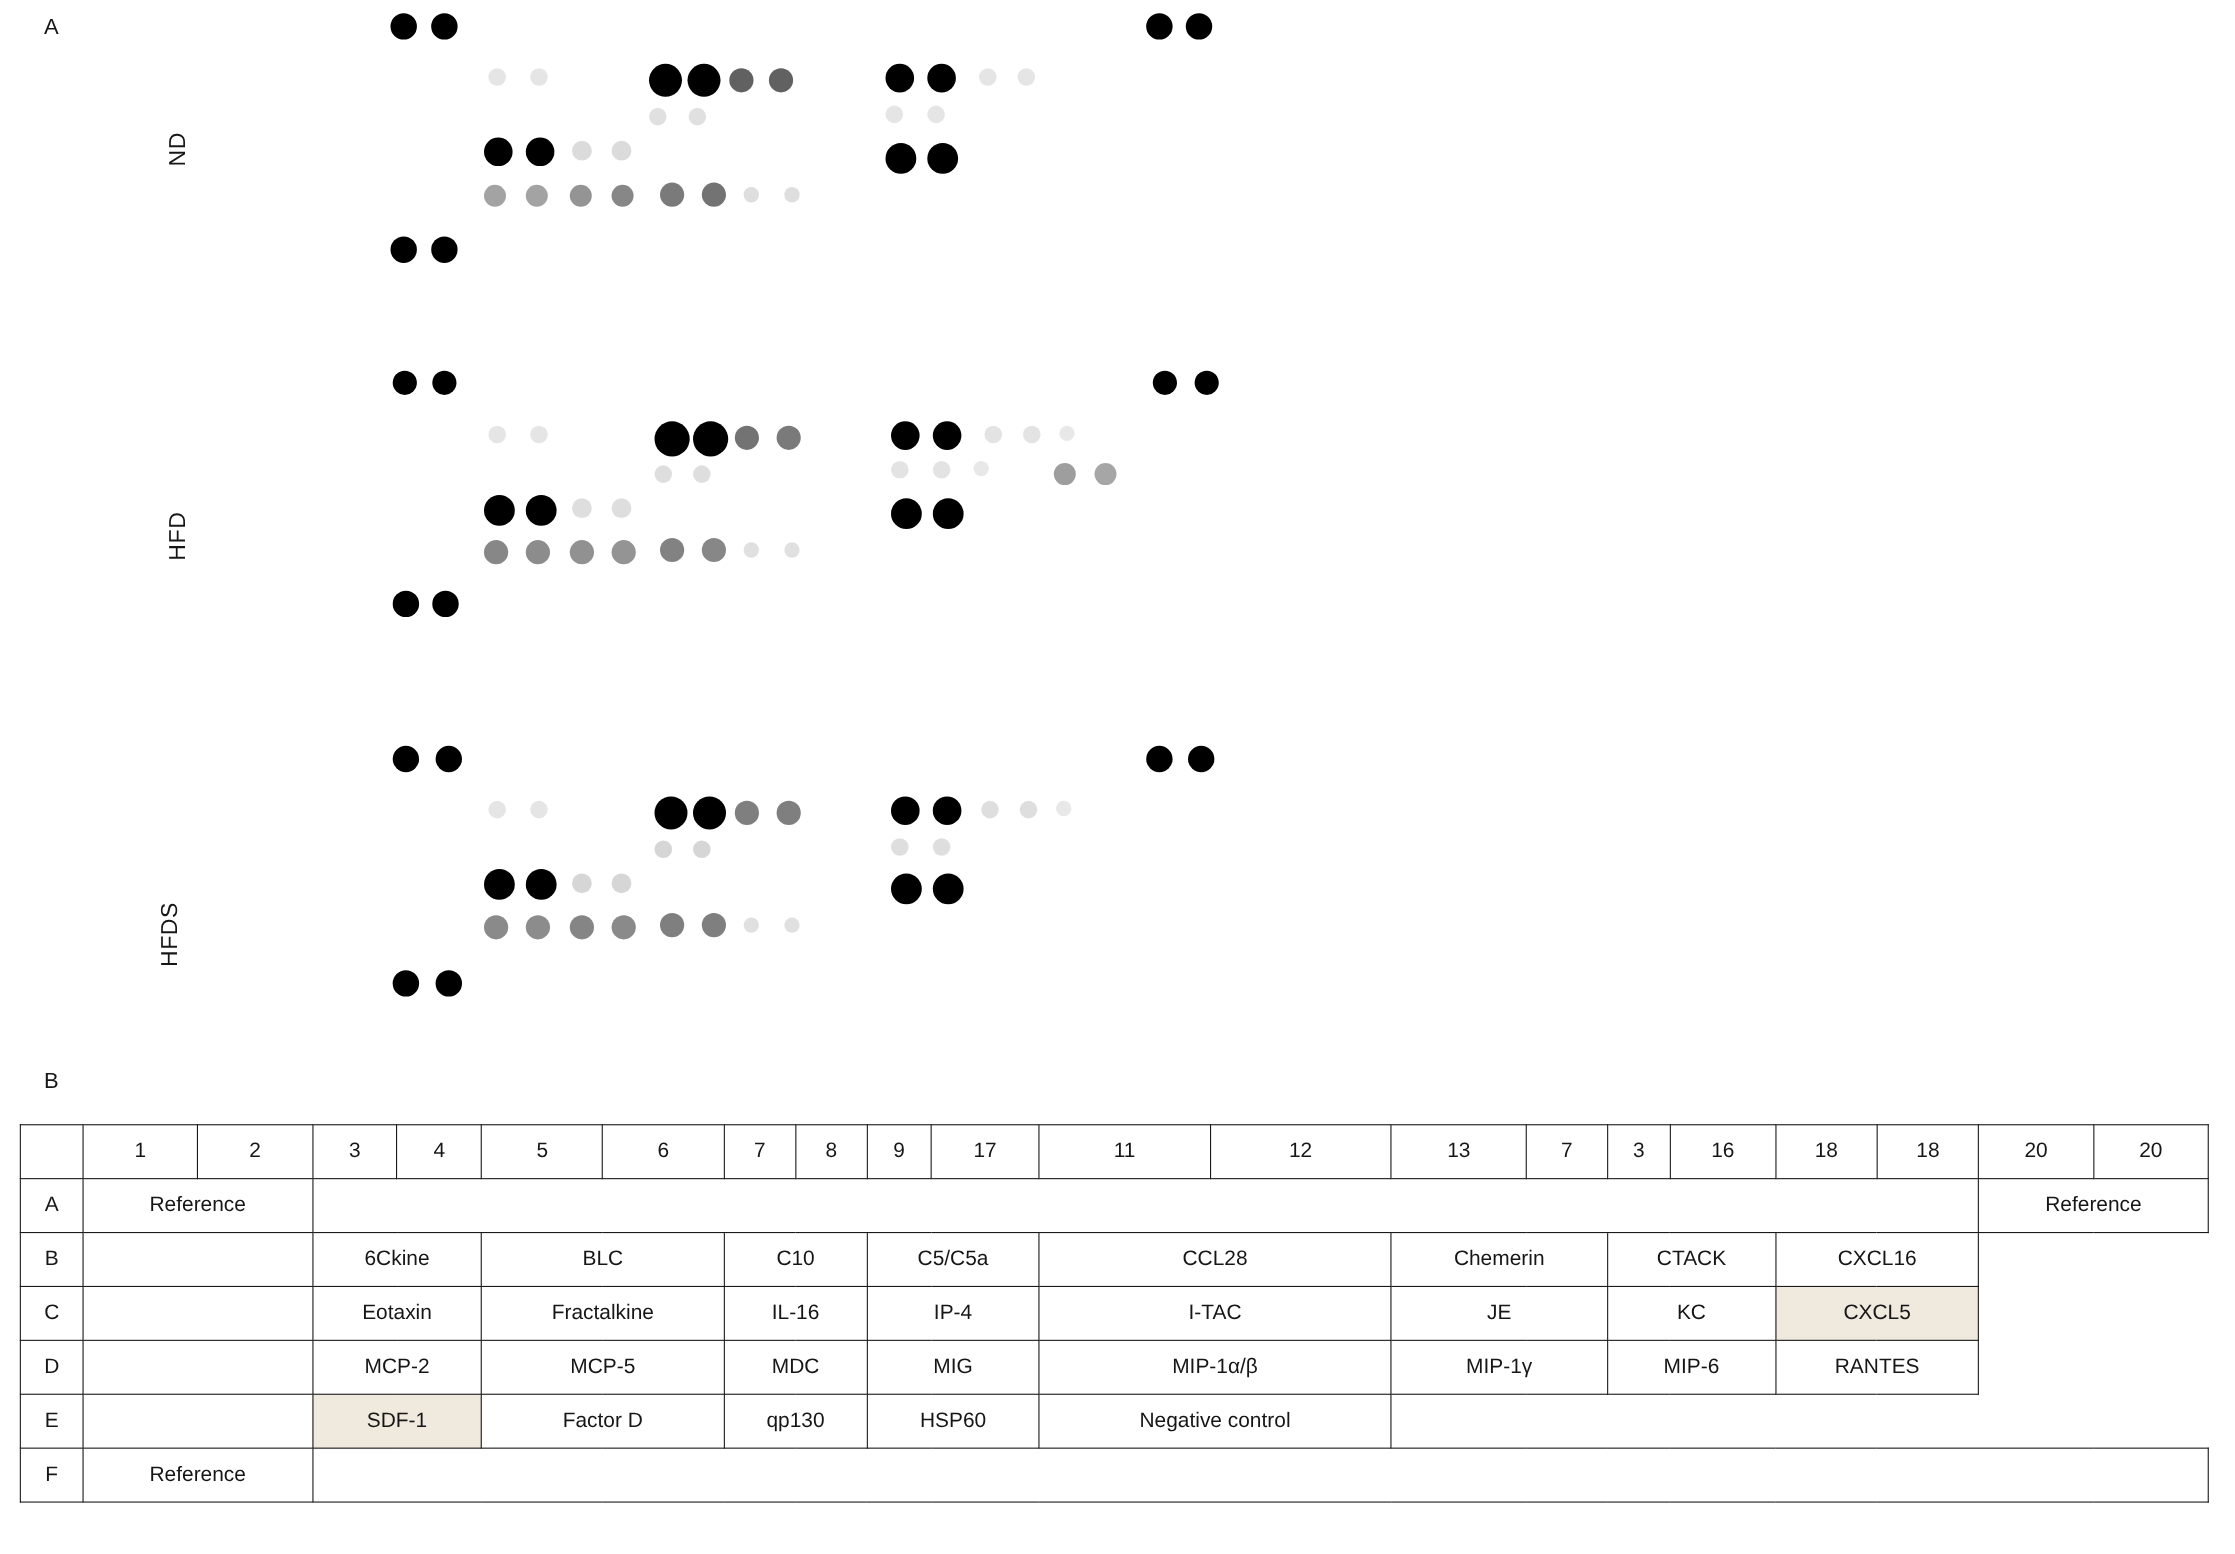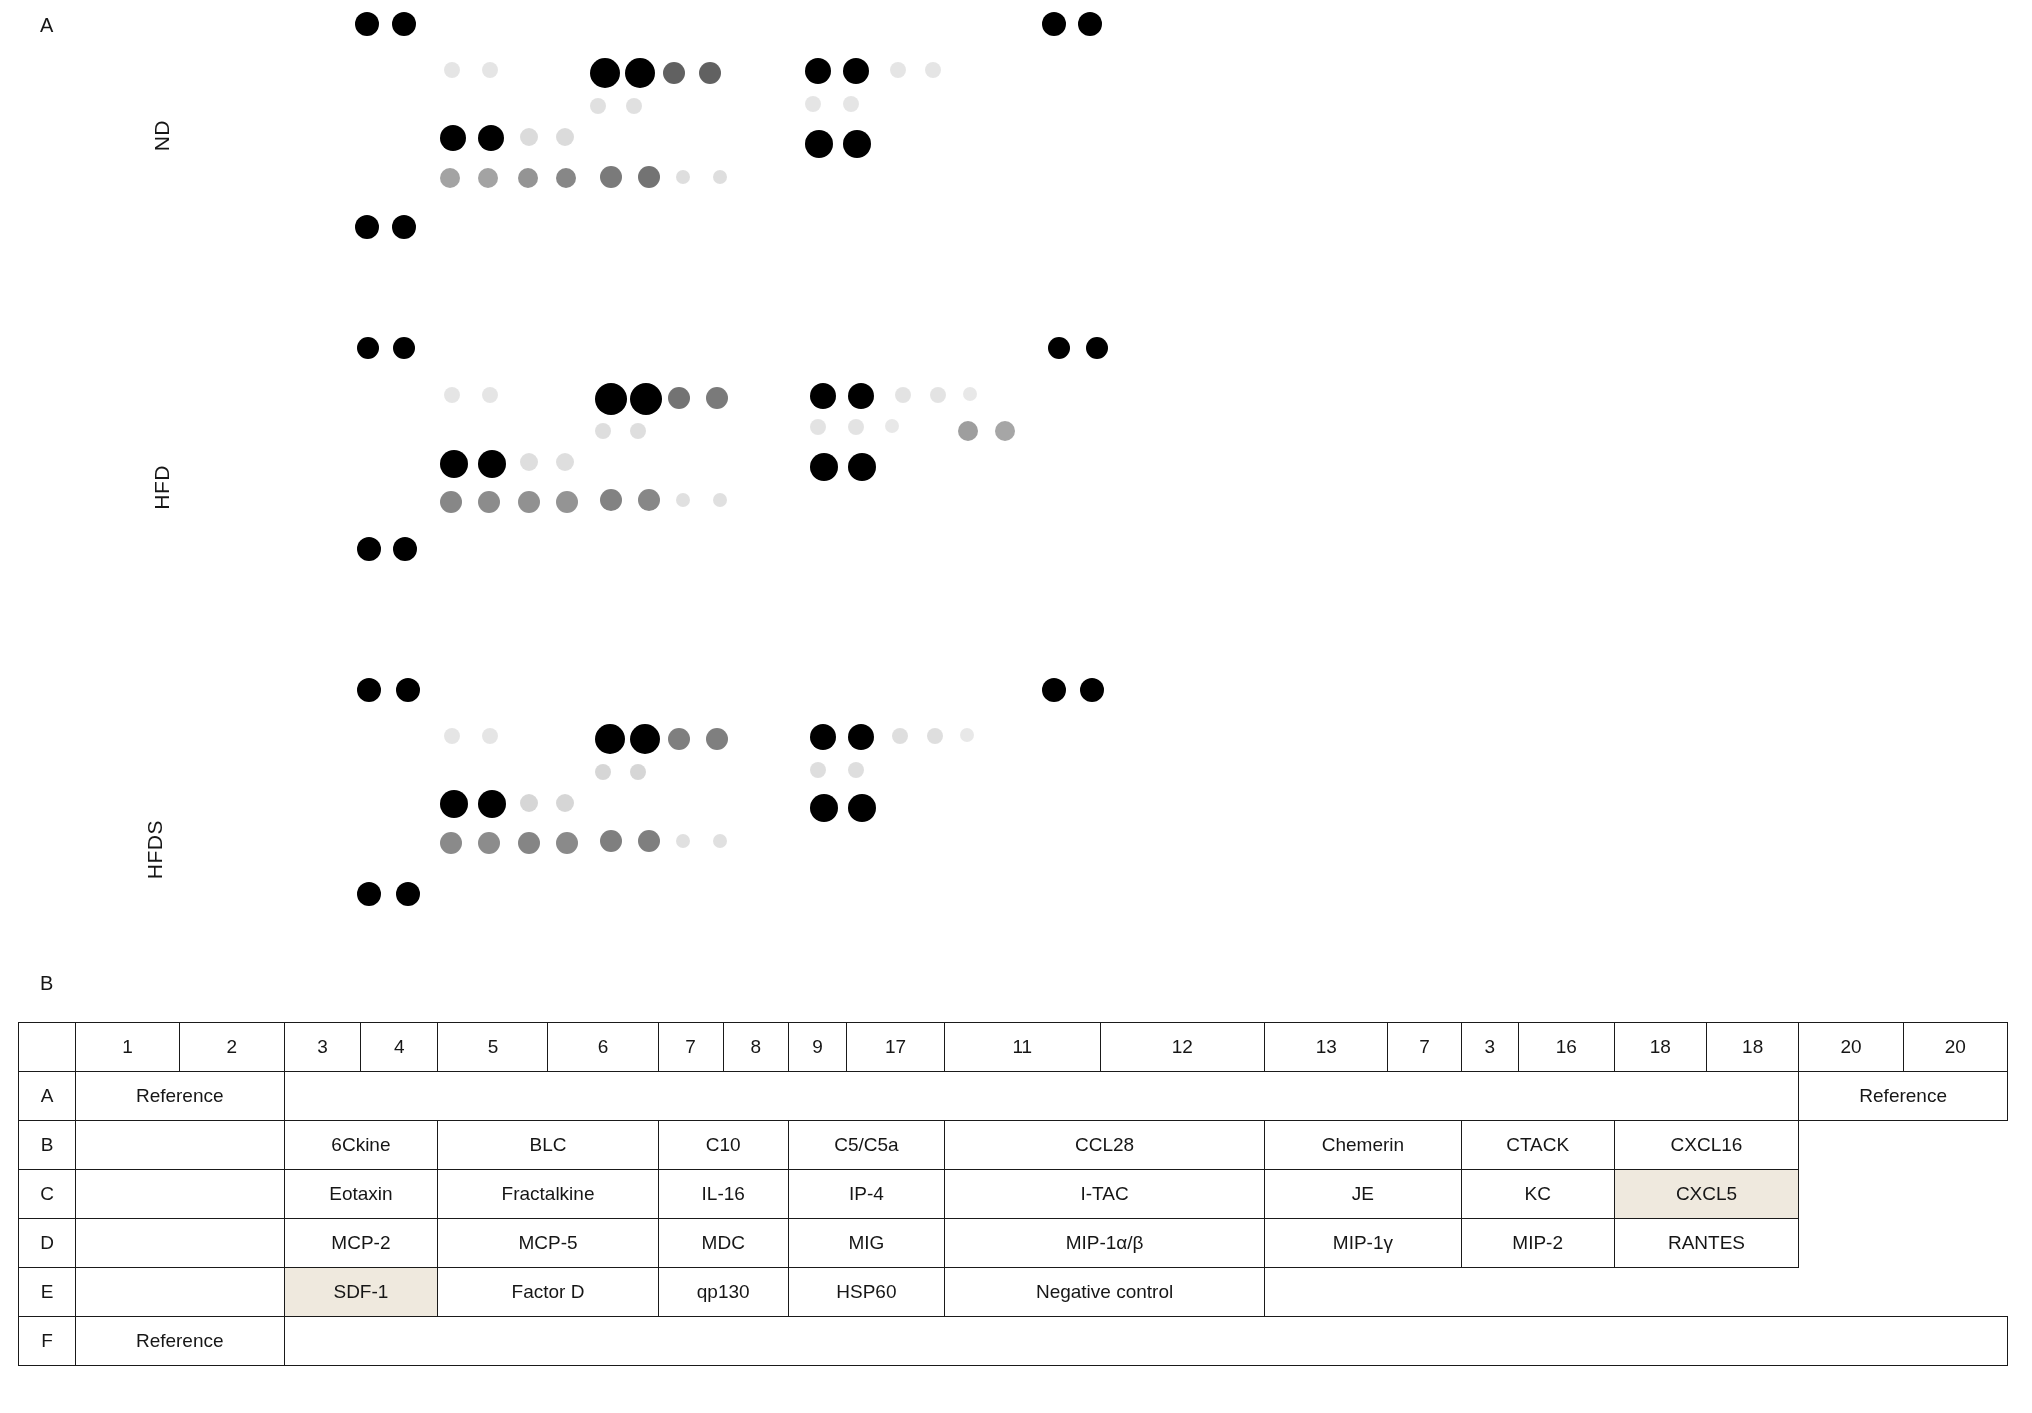--- a/index.html
+++ b/index.html
@@ -217,21 +217,21 @@
 
     <tr>
       <td class="rowhead">D</td>
       <td colspan="2"></td>
       <td colspan="2">MCP-2</td>
       <td colspan="2">MCP-5</td>
       <td colspan="2">MDC</td>
       <td colspan="2">MIG</td>
       <td colspan="2">MIP-1α/β</td>
       <td colspan="2">MIP-1γ</td>
-      <td colspan="2">MIP-2</td>
+      <td colspan="2">MIP-6</td>
       <td colspan="2">RANTES</td>
       <td colspan="2" class="plain"></td>
     </tr>
 
     <tr>
       <td class="rowhead">E</td>
       <td colspan="2"></td>
       <td colspan="2" class="hl">SDF-1</td>
       <td colspan="2">Factor D</td>
       <td colspan="2">qp130</td>

